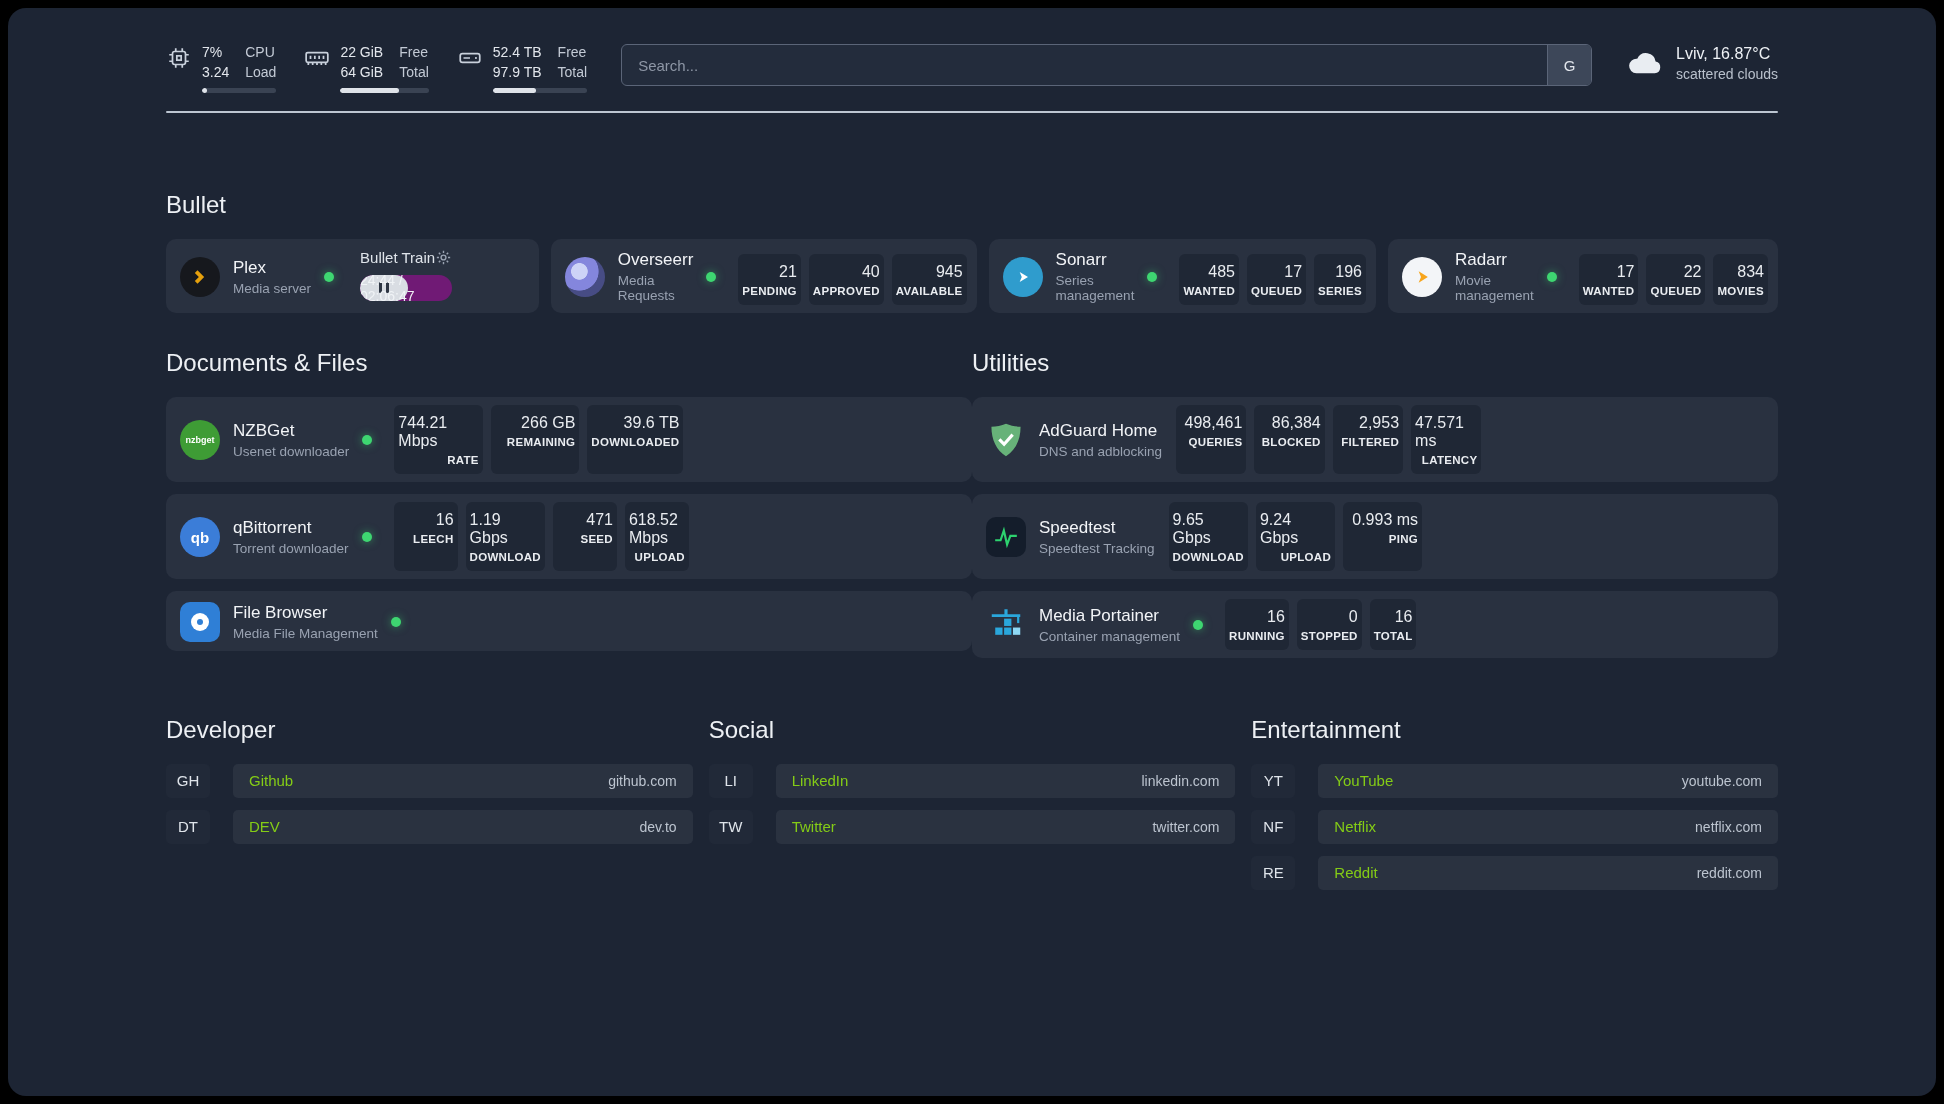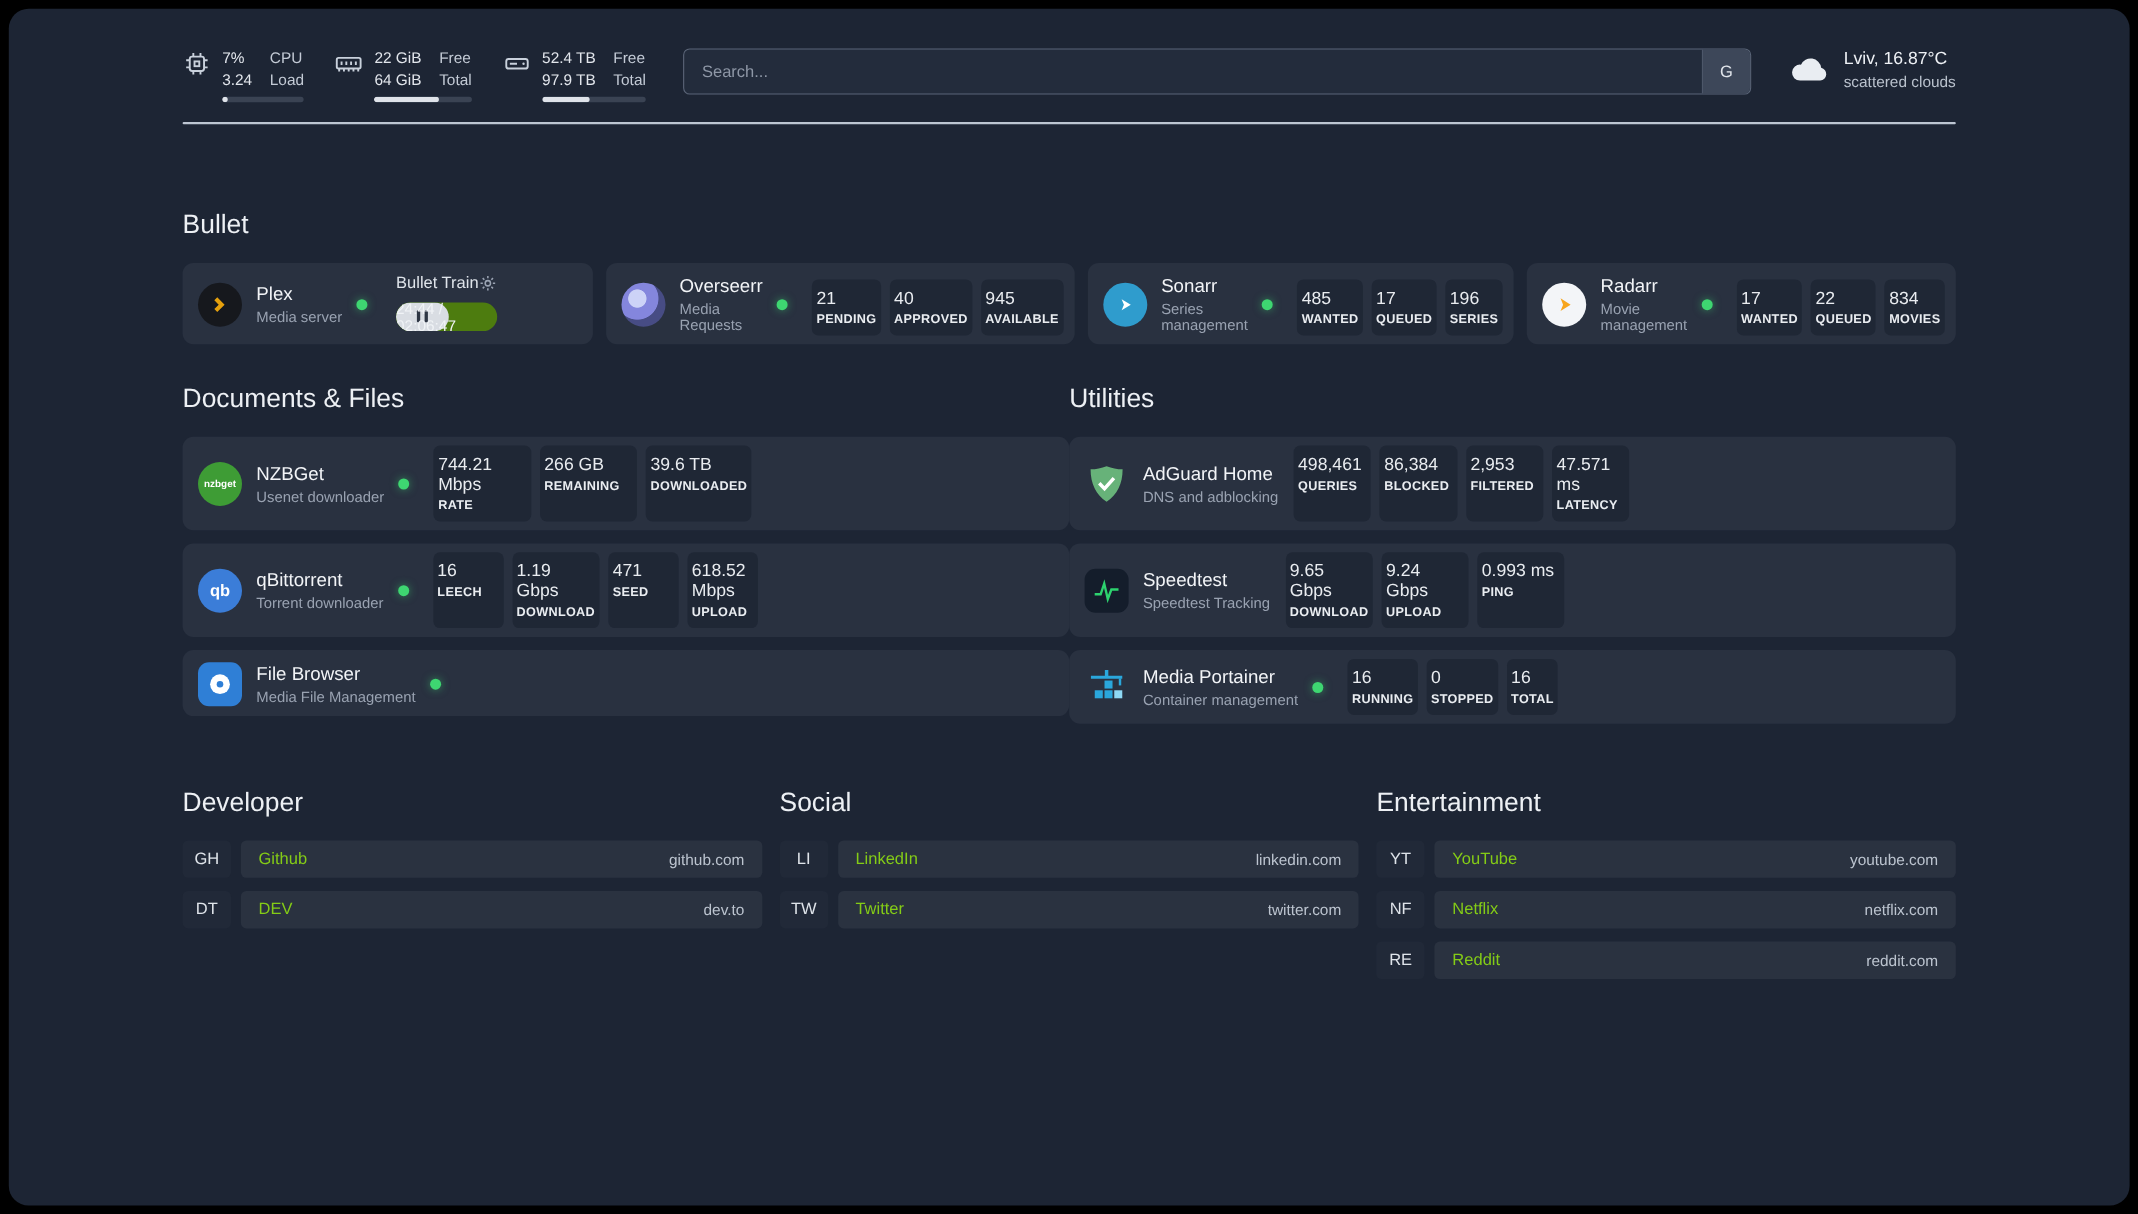--- a/index.html
+++ b/index.html
@@ -38,29 +38,29 @@
 
   
   .card{background:#293140;border-radius:10px;padding:8px 10px;display:flex;flex-direction:row;gap:8px}
   .card-header{display:flex;align-items:center;gap:13px;padding:3px 6px 1px 4px}
   .svc-icon{width:40px;height:40px;flex:none;display:flex;align-items:center;justify-content:center;border-radius:50%}
   .svc-titles{display:flex;flex-direction:column;gap:3px}
   .svc-name{font-size:17px;color:#f2f4f7;font-weight:500}
   .svc-sub{font-size:13.5px;color:#99a2b1}
   .dot{margin-left:auto;margin-right:8px;width:10px;height:10px;border-radius:50%;background:#3ed671;box-shadow:0 0 8px rgba(62,214,113,.55);flex:none}
   .stats{display:flex;gap:8px;margin-top:auto}
-  .stat{flex:1;background:#1f2735;border-radius:6px;padding:9px 4px 8px;display:flex;flex-direction:column;align-items:flex-start;gap:4px}
+  .stat{flex:1;background:#1f2735;border-radius:6px;padding:9px 4px 8px;display:flex;flex-direction:column;align-items:flex-end;gap:4px}
   .stat-value{font-size:16px;color:#e9ecf0}
   .stat-label{font-size:11.5px;font-weight:bold;color:#eaedf1;letter-spacing:.3px}
 
   
   .player{display:flex;flex-direction:column;gap:9px;padding:2px 4px 4px;margin-top:auto}
   .player-top{display:flex;align-items:center;justify-content:space-between}
   .player-title{font-size:15px;color:#dfe4ea}
-  .player-bar{position:relative;height:26px;background:#4d7c0f;border-radius:13px;overflow:hidden;display:flex;align-items:center;cursor:pointer}
+  .player-bar{position:relative;height:26px;background:#701a75;border-radius:13px;overflow:hidden;display:flex;align-items:center;cursor:pointer}
   .player-fill{height:100%;background:#d9dde3;border-radius:13px;display:flex;align-items:center;justify-content:center;min-width:48px}
   .pause{display:flex;gap:4px}
   .pause i{width:3px;height:11px;background:#2e3644;border-radius:1px}
   .player-time{position:absolute;right:14px;font-size:14px;color:#f0f3f6}
 
   
   .icon-plex{background:#16181d}
   .icon-overseerr{background:radial-gradient(circle at 36% 36%,#cdd3f7 0 22%,#8486dd 24% 52%,#474c84 54% 100%)}
   .icon-sonarr{background:#2f9ccd}
   .icon-radarr{background:#f3f5f8}
@@ -68,21 +68,21 @@
   .icon-qb{background:#3b7dd8;color:#fff;font-size:15px;font-weight:bold}
   .icon-speedtest{background:#141d2b;border-radius:10px}
   .icon-filebrowser{background:#2f7fd6;border-radius:10px}
   .fb-disk{width:18px;height:18px;background:#fff;border-radius:50%;position:relative}
   .fb-disk::after{content:"";position:absolute;left:6px;top:6px;width:6px;height:6px;background:#2f7fd6;border-radius:50%}
   .gear{cursor:pointer;display:flex}
 
   
   .bookmarks{display:grid;grid-template-columns:1fr 1fr 1fr;gap:16px;margin-top:58px;padding-bottom:19px}
   .bm-col .section-title{margin-bottom:20px}
-  .bm-row{display:flex;gap:9px;margin-bottom:12px;height:34px;cursor:pointer}
+  .bm-row{display:flex;gap:23px;margin-bottom:12px;height:34px;cursor:pointer}
   .bm-abbr{width:44px;flex:none;background:#212938;border-radius:5px;display:flex;align-items:center;justify-content:center;font-size:15px;color:#dfe4ea}
   .bm-pill{flex:1;background:#2a3240;border-radius:5px;display:flex;align-items:center;justify-content:space-between;padding:0 16px}
   .bm-name{font-size:15px;color:#84cc16}
   .bm-domain{font-size:14px;color:#bcc4cf}
 </style>
 </head>
 <body>
 
 <div class="panel">
 <div class="container">

